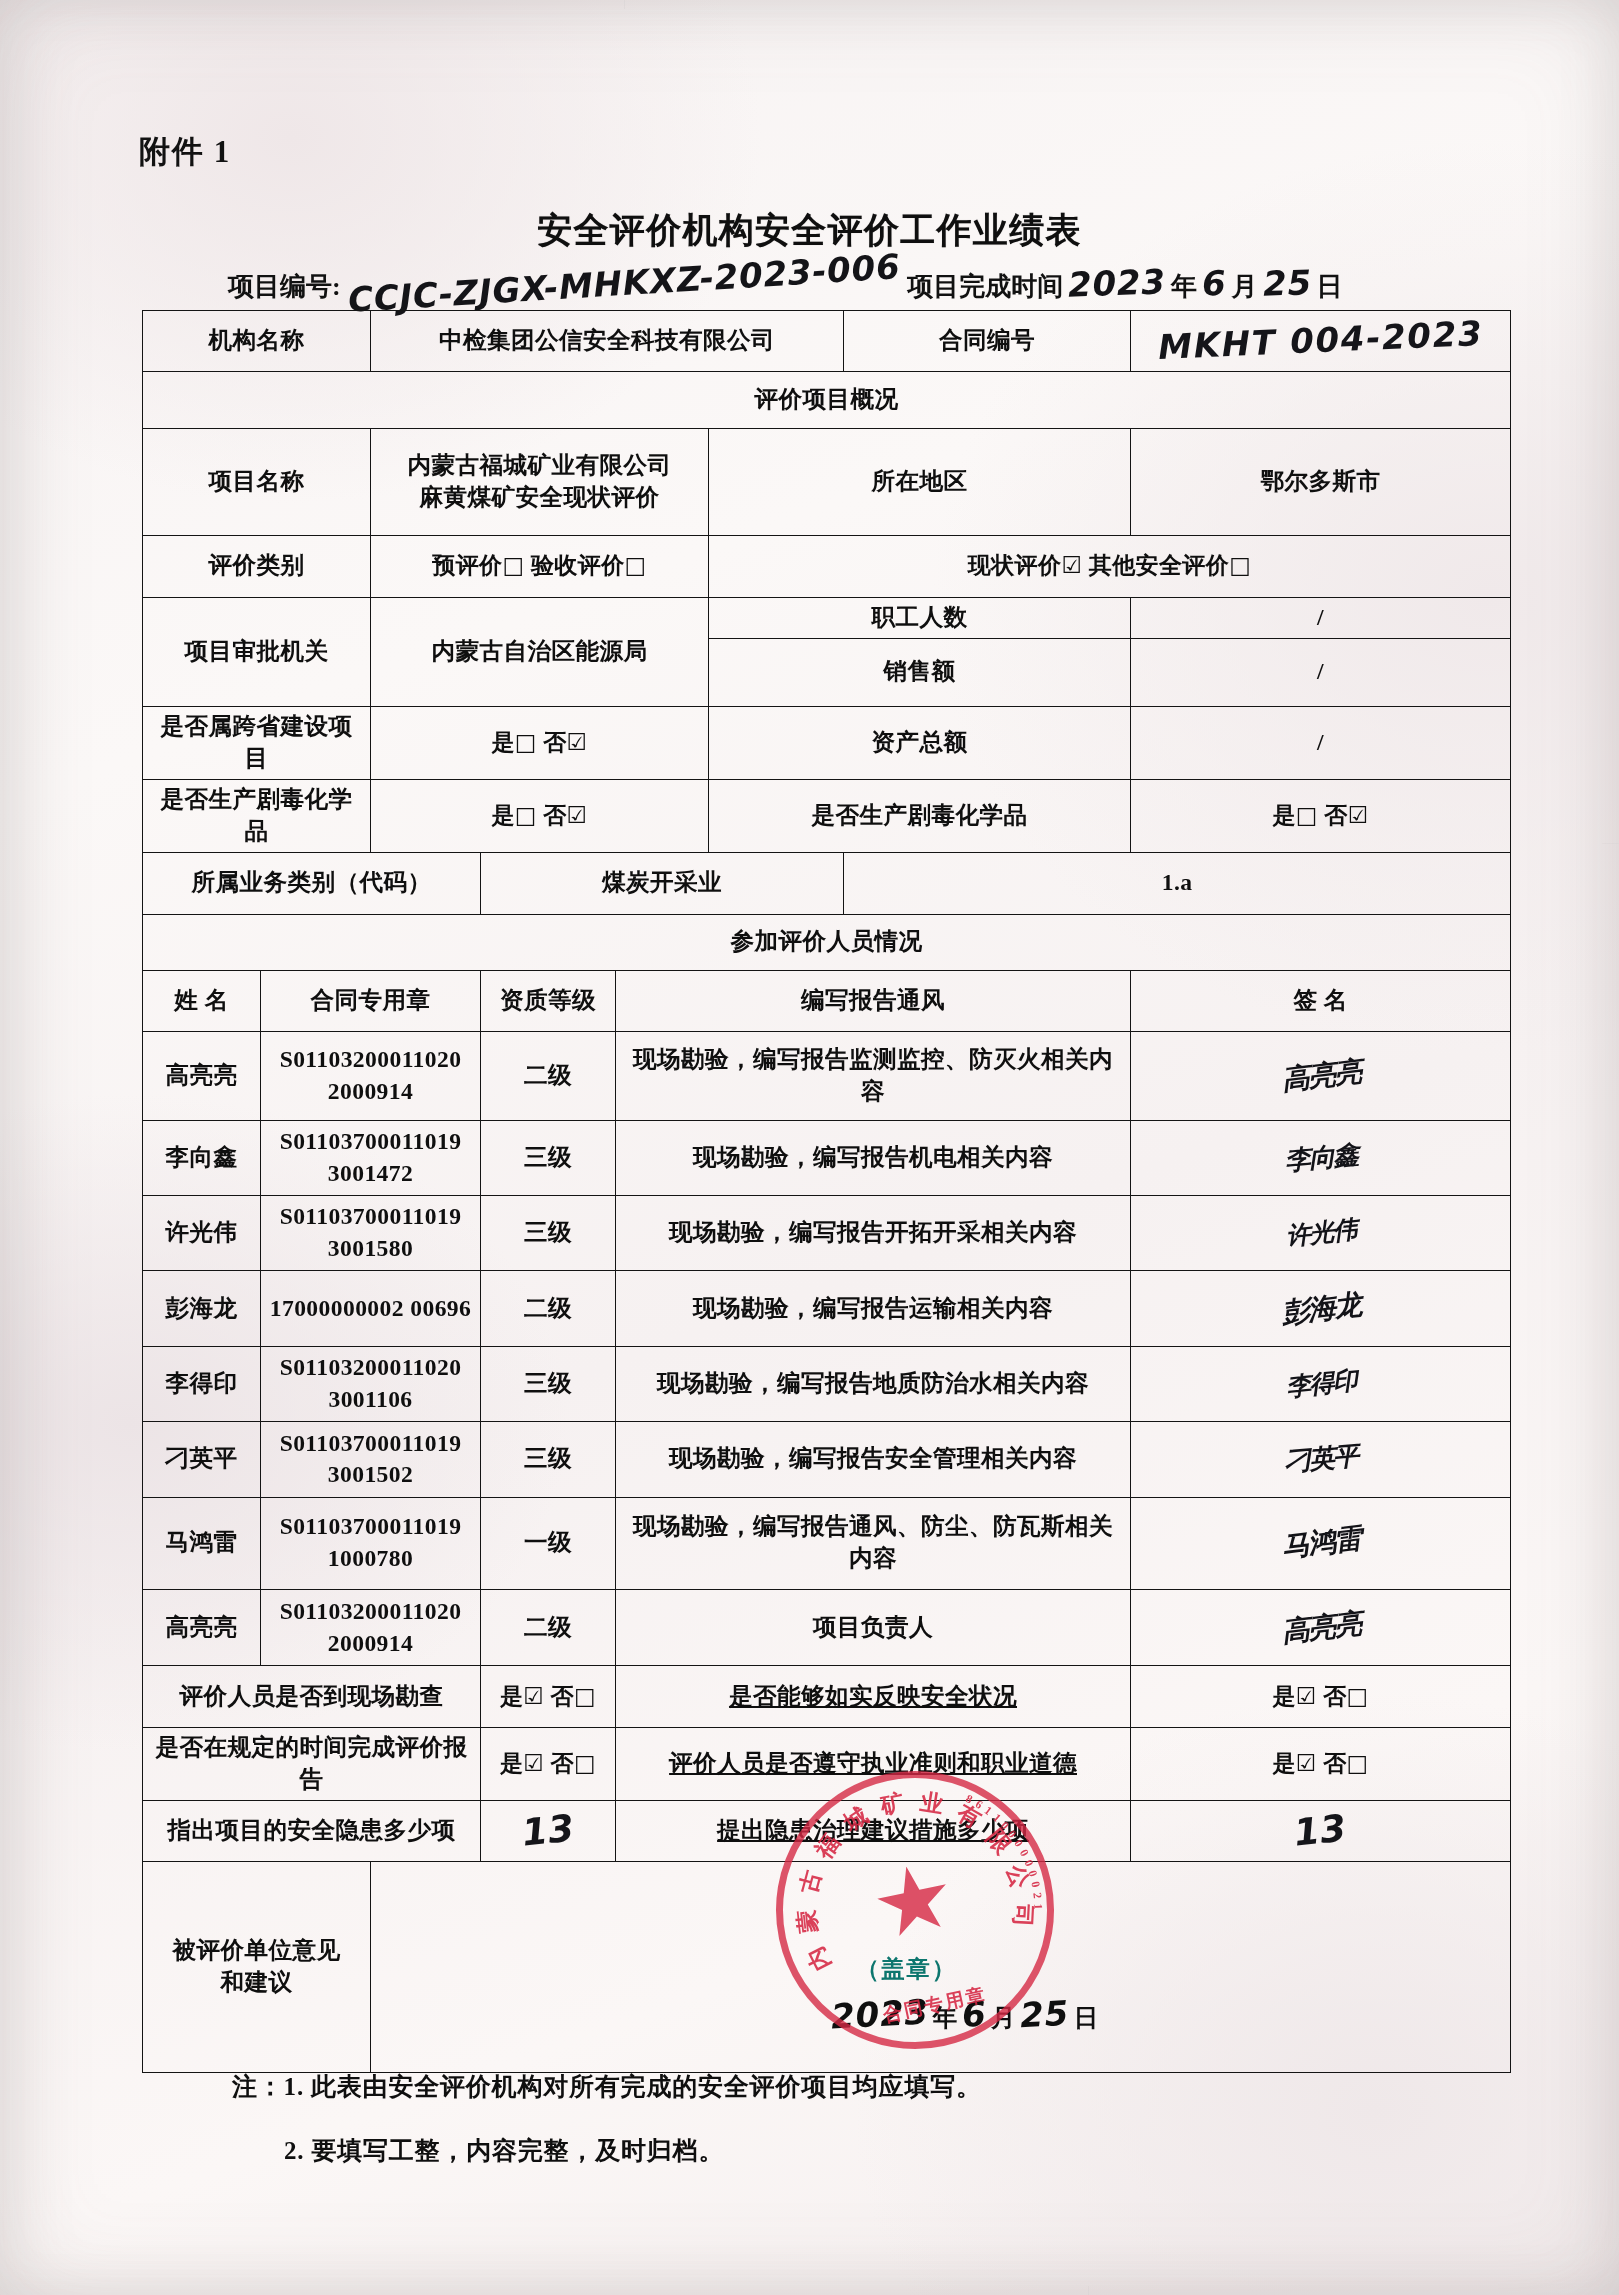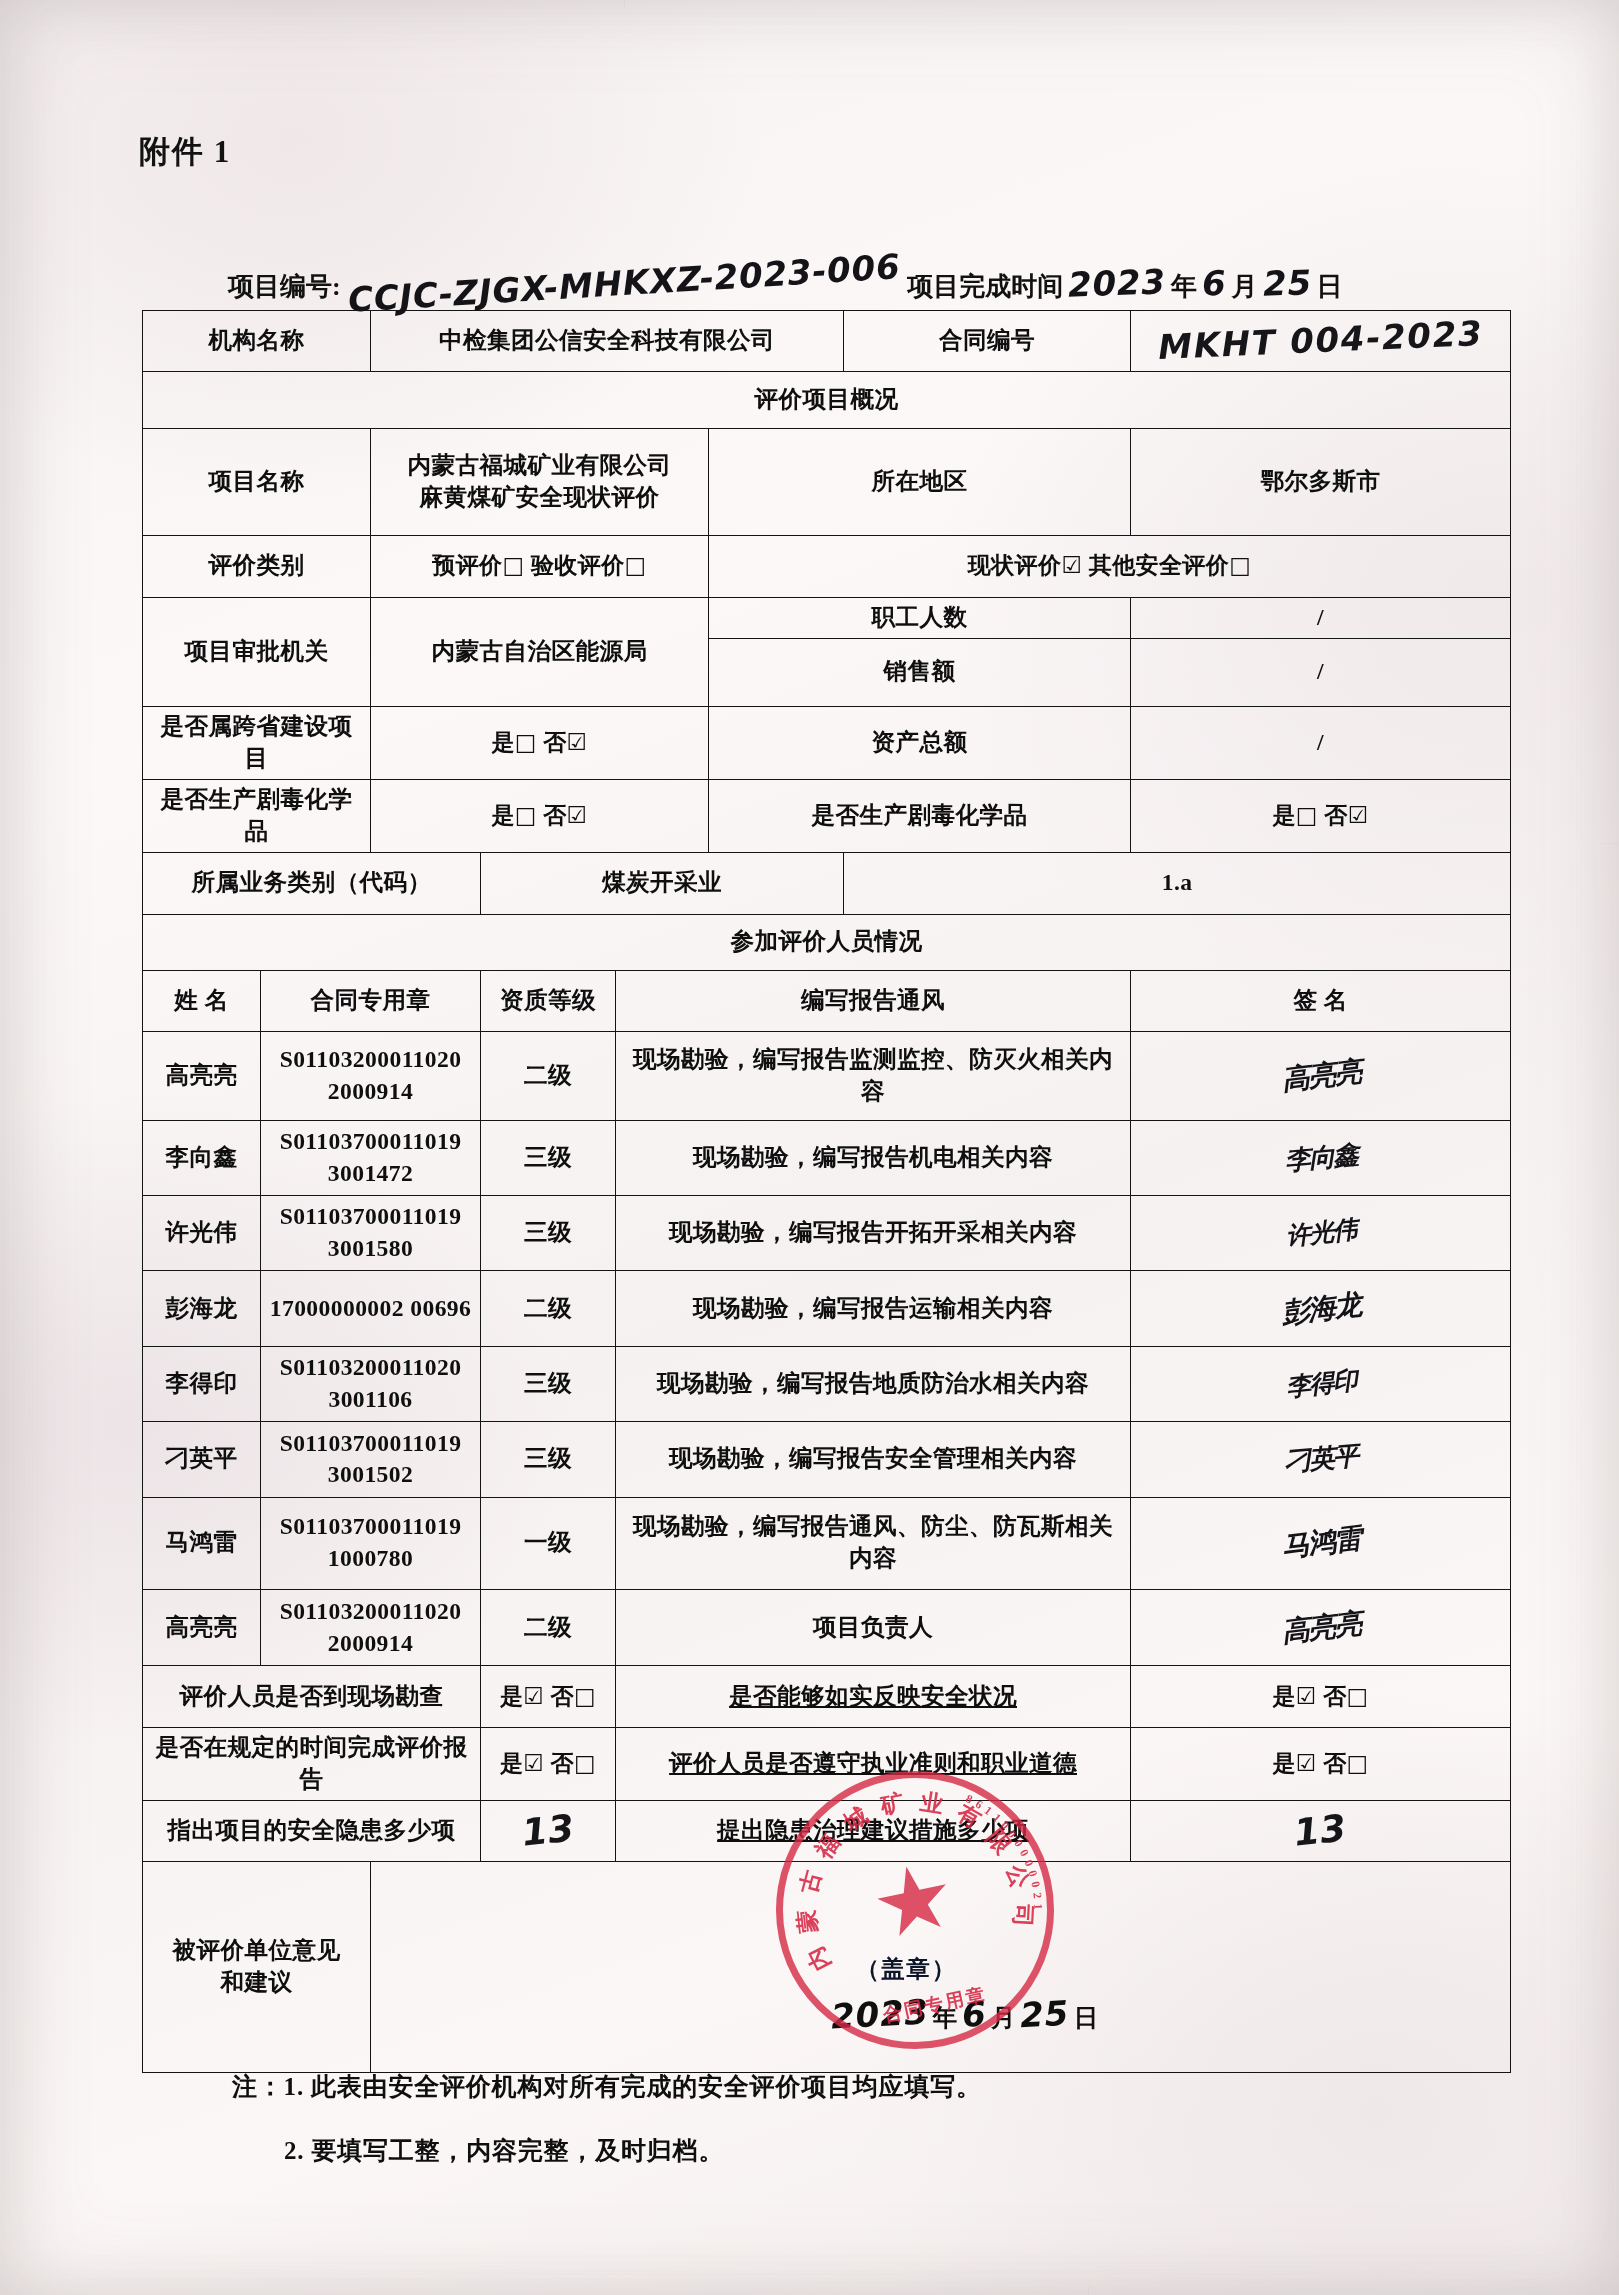--- a/index.html
+++ b/index.html
@@ -191,21 +191,21 @@
     line-height: 1.9;
   }
   td.opinion-body { position: relative; }
   .seal-note {
     position: absolute;
     left: 47%;
     top: 44%;
     transform: translateX(-50%);
     font-size: 23.6px;
     font-weight: bold;
-    color: #0f172a;
+    color: #0f766e;
     letter-spacing: 1.7px;
   }
   .seal-date {
     position: absolute;
     left: 40%;
     bottom: 34px;
     font-size: 24.5px;
     font-weight: bold;
     color: #111;
     white-space: nowrap;
@@ -289,20 +289,21 @@
 </head>
 <body>
 
 <div id="paper"></div>
 <div id="creases"></div>
 
 <div id="content">
 
   <div class="attach-label">附件 1</div>
 
+  <div class="doc-title">安全评价机构安全评价工作业绩表</div>
 
   <div class="subhead">
     <span class="seg">项目编号:</span><span class="hand hand-num">CCJC-ZJGX-MHKXZ-2023-006</span><span class="seg">项目完成时间</span><span class="hand hand-date">2023</span><span class="seg">年</span><span class="hand hand-date">6</span><span class="seg">月</span><span class="hand hand-date">25</span><span class="seg">日</span>
   </div>
 
   <div id="tbl-wrap">
     <table class="form">
       <colgroup>
         <col style="width:118px">
         <col style="width:110px">

